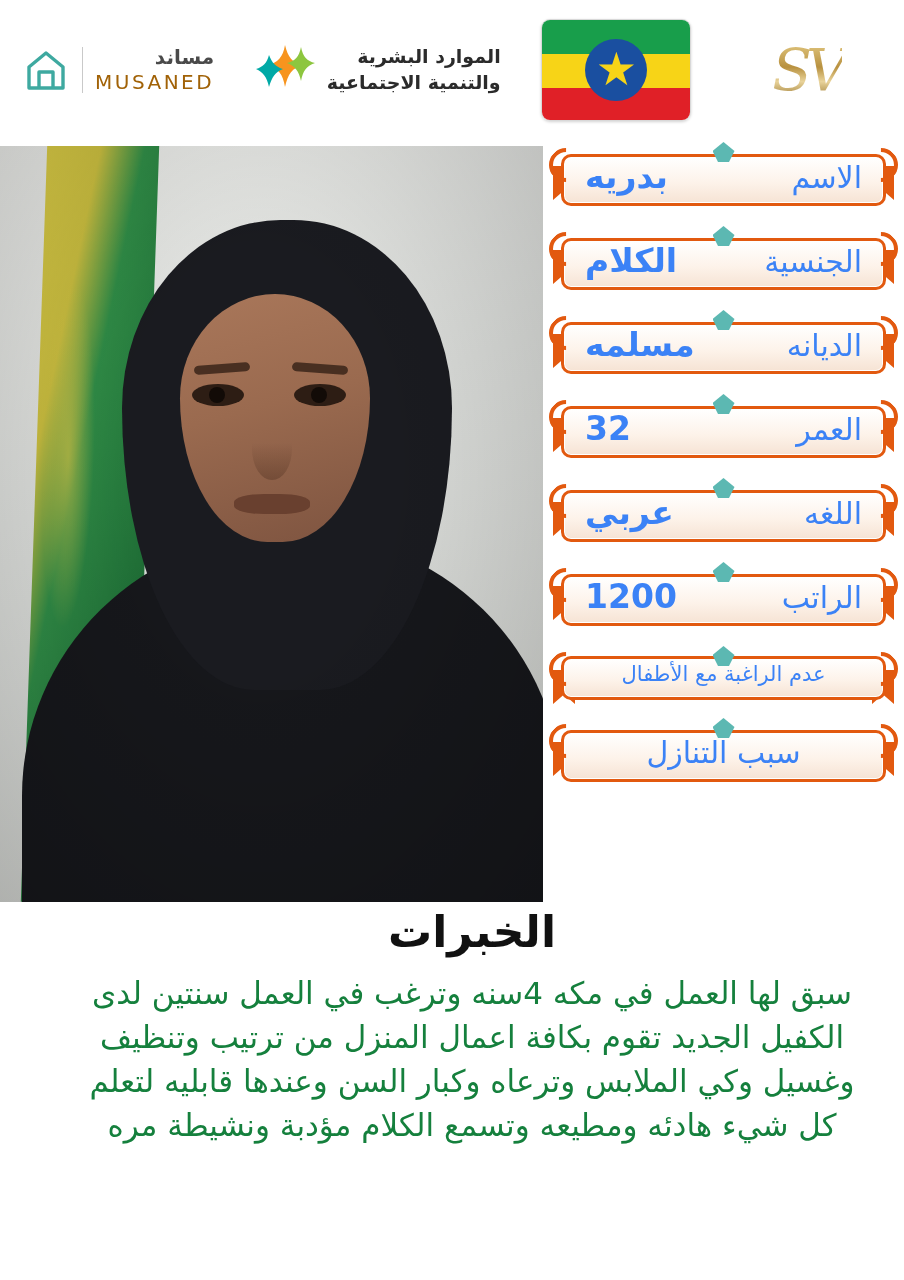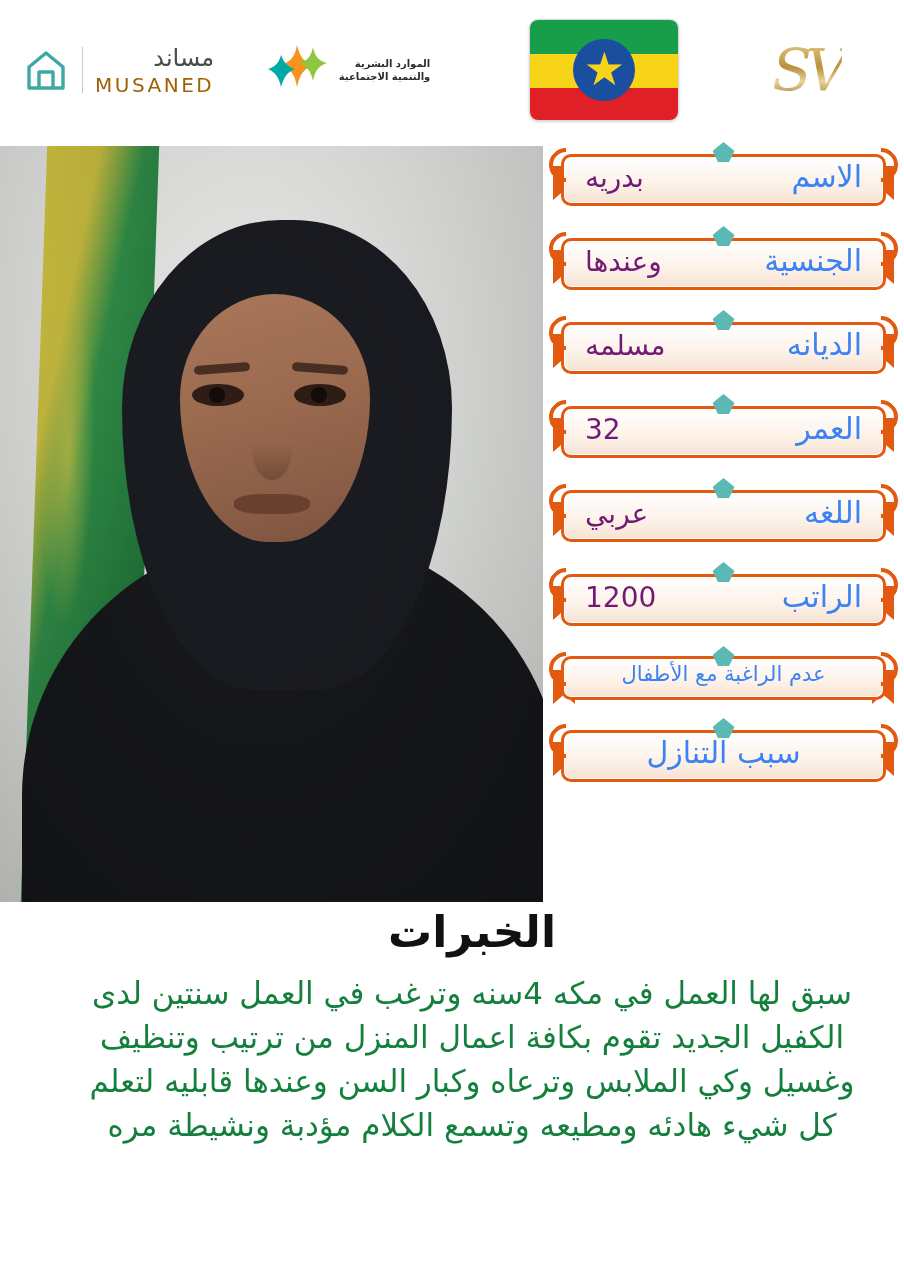--- a/index.html
+++ b/index.html
@@ -88,42 +88,42 @@
     flex-direction: row-reverse;
     align-items: center;
     gap: 10px;
     min-width: 210px;
   }
   .hrsd-mark { width: 62px; height: 58px; position: relative; }
   .hrsd-text {
     text-align: right;
     color: #2b2b2b;
     line-height: 1.35;
-    font-size: 10px;
+    font-size: 19px;
     font-weight: bold;
     white-space: nowrap;
   }
 
   
   .musaned {
     display: flex;
     flex-direction: row-reverse;
     align-items: center;
     gap: 12px;
     min-width: 190px;
   }
   .musaned-mark {
     width: 48px; height: 48px;
     position: relative;
   }
   .musaned-divider {
     width: 1px; height: 46px; background: #c9c9c9;
   }
   .musaned-text { text-align: right; line-height: 1.25; }
-  .musaned-ar { font-size: 24px; font-weight: normal; color: #4a4a4a; letter-spacing: 1px; }
+  .musaned-ar { font-size: 20px; font-weight: bold; color: #4a4a4a; letter-spacing: 1px; }
   .musaned-en { font-size: 20px; color: #a16207; letter-spacing: 2.5px; }
 
   
   .photo {
     position: absolute;
     left: 0; top: 146px;
     width: 543px;
     height: 756px;
     overflow: hidden;
     background: #cfcfcf;
@@ -258,23 +258,23 @@
     padding: 0 34px;
     direction: rtl;
   }
   .banner .label {
     font-size: 30px;
     font-weight: normal;
     color: #3b82f6;
     white-space: nowrap;
   }
   .banner .value {
-    font-size: 28px;
-    font-weight: normal;
-    color: #701a75;
+    font-size: 33px;
+    font-weight: bold;
+    color: #3b82f6;
     white-space: nowrap;
   }
   .banner.center .content { justify-content: center; }
   .banner.small { height: 60px; }
   .banner.small .ribbon { top: 12px; bottom: 4px; }
   .banner.small .label { font-size: 21px; }
 
   
   .exp {
     position: absolute;
@@ -380,21 +380,21 @@
 
   <div class="banner">
     <div class="tail left"></div>
     <div class="tail right"></div>
     <div class="ribbon"></div>
     <div class="curl left"></div>
     <div class="curl right"></div>
     <div class="pin"></div>
     <div class="content">
       <span class="label">الجنسية</span>
-      <span class="value">وعندها</span>
+      <span class="value">الكلام</span>
     </div>
   </div>
 
   <div class="banner">
     <div class="tail left"></div>
     <div class="tail right"></div>
     <div class="ribbon"></div>
     <div class="curl left"></div>
     <div class="curl right"></div>
     <div class="pin"></div>

